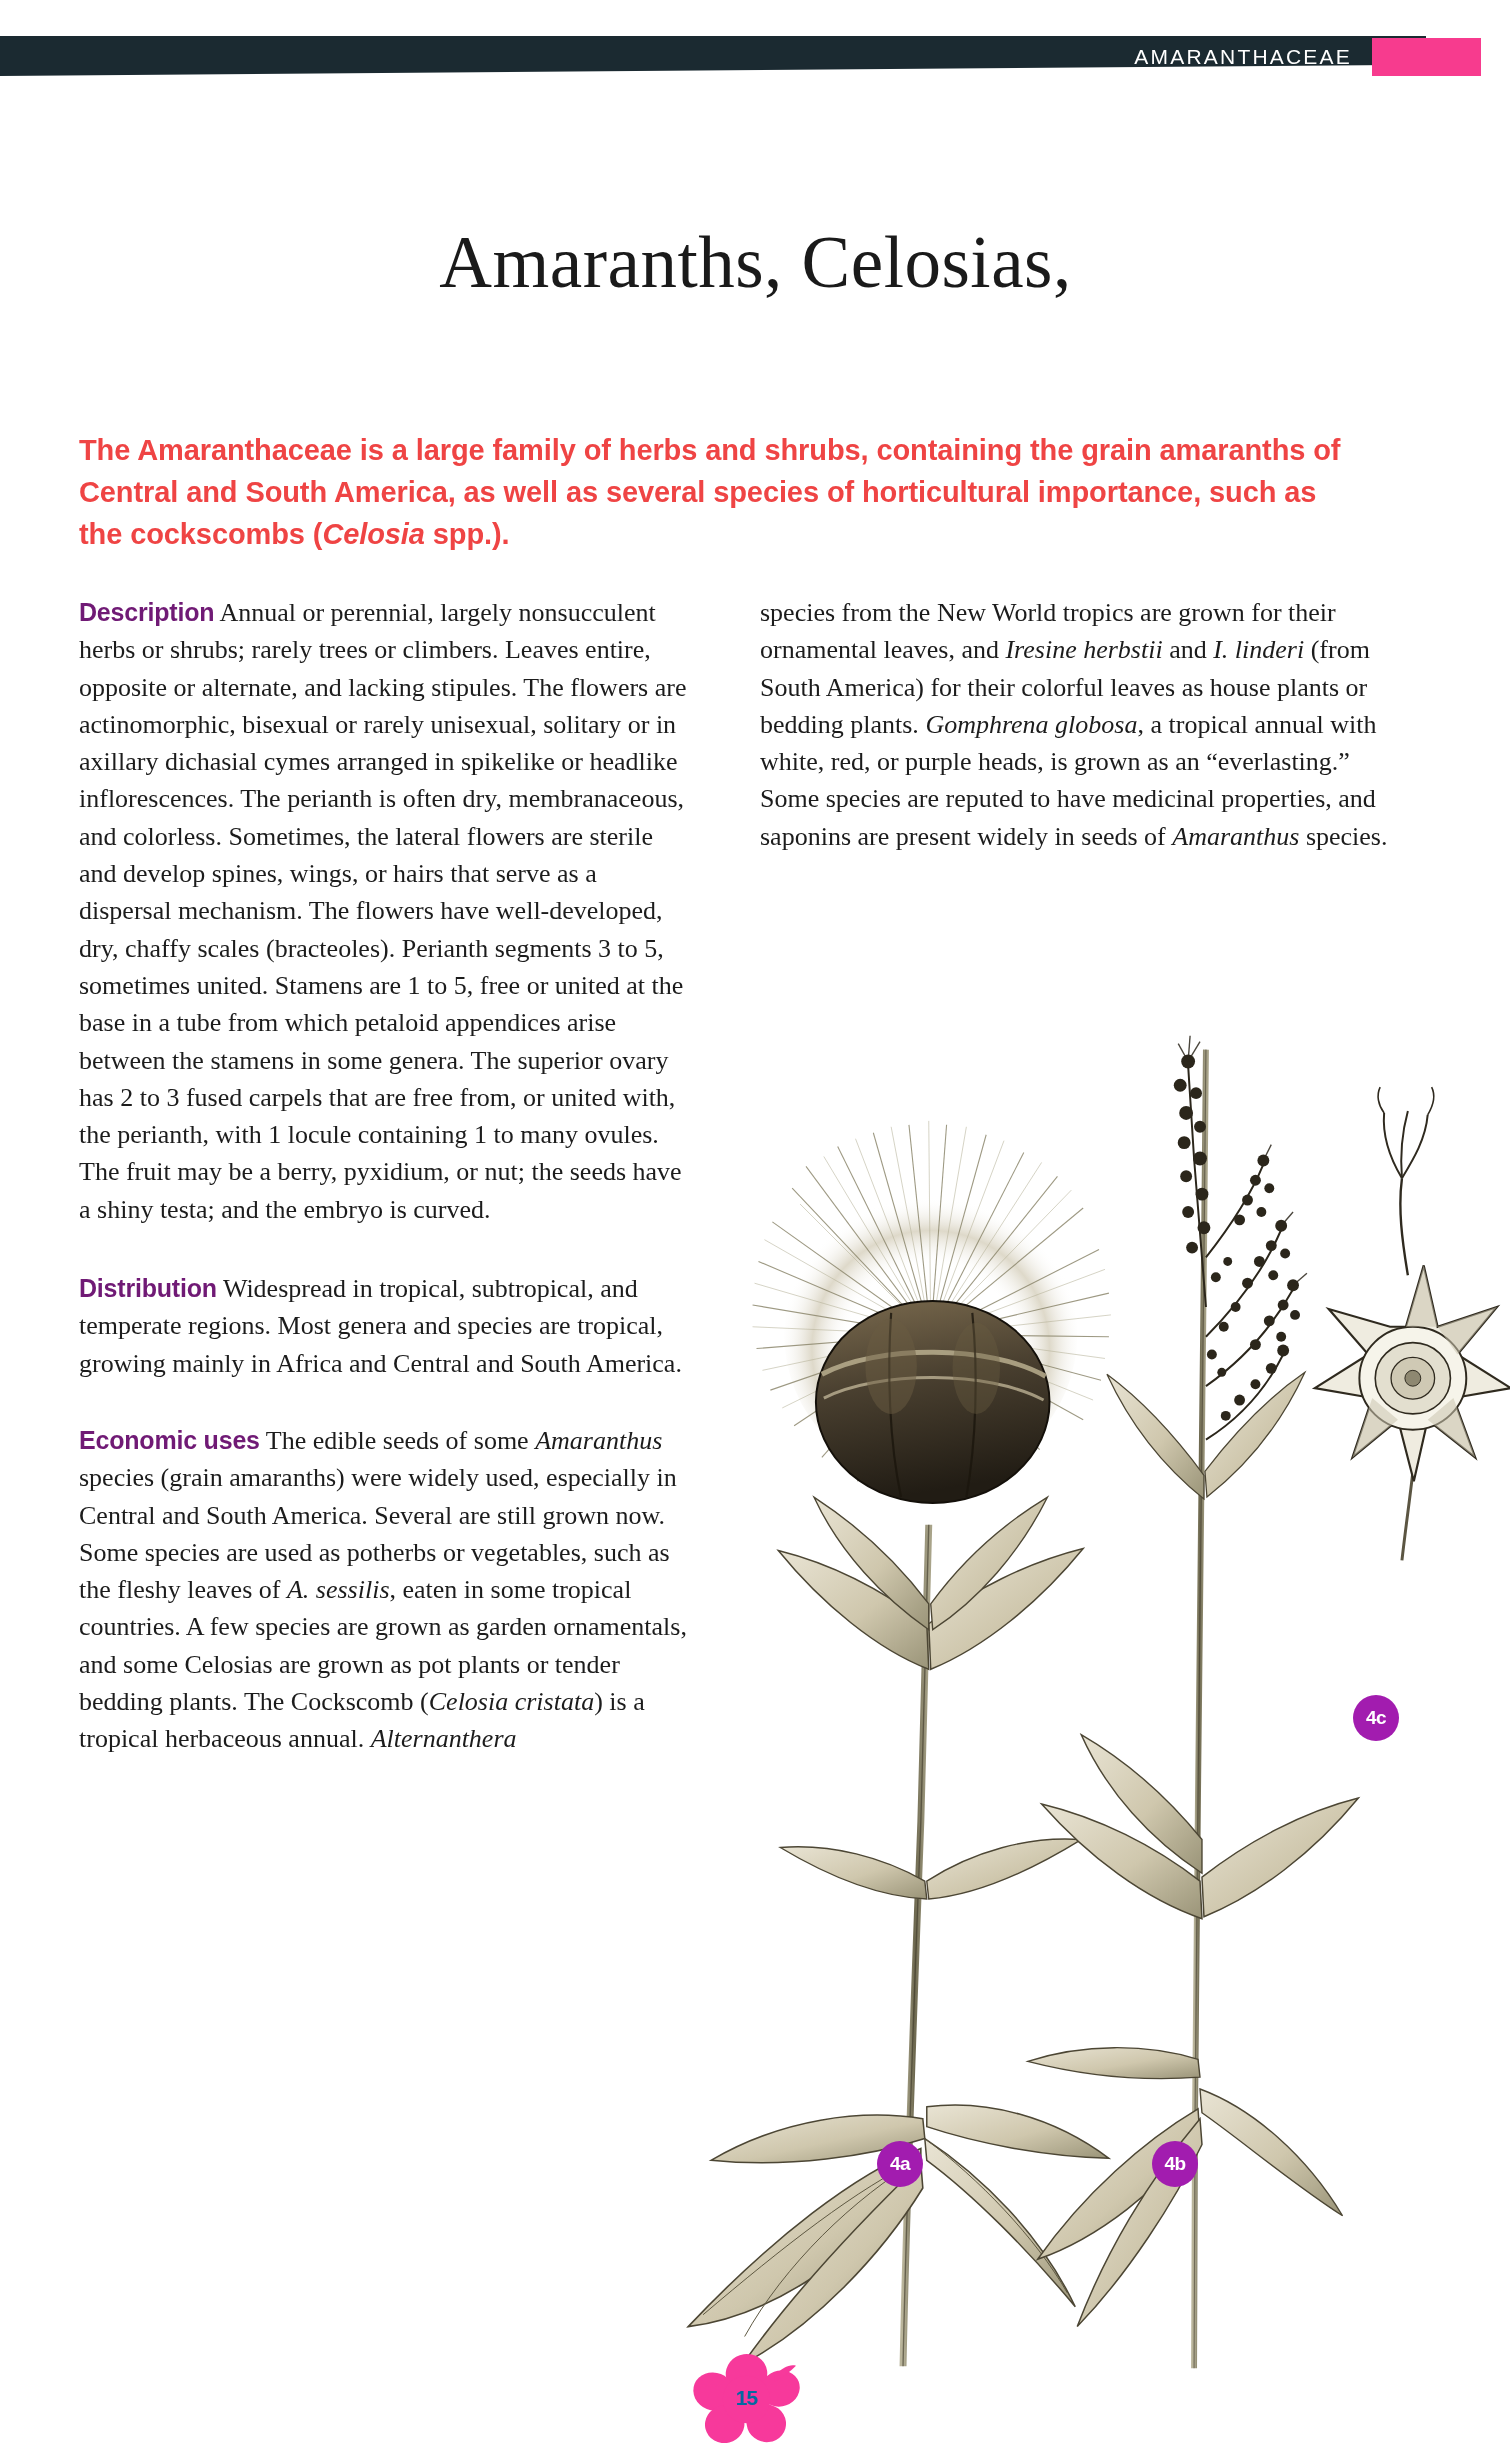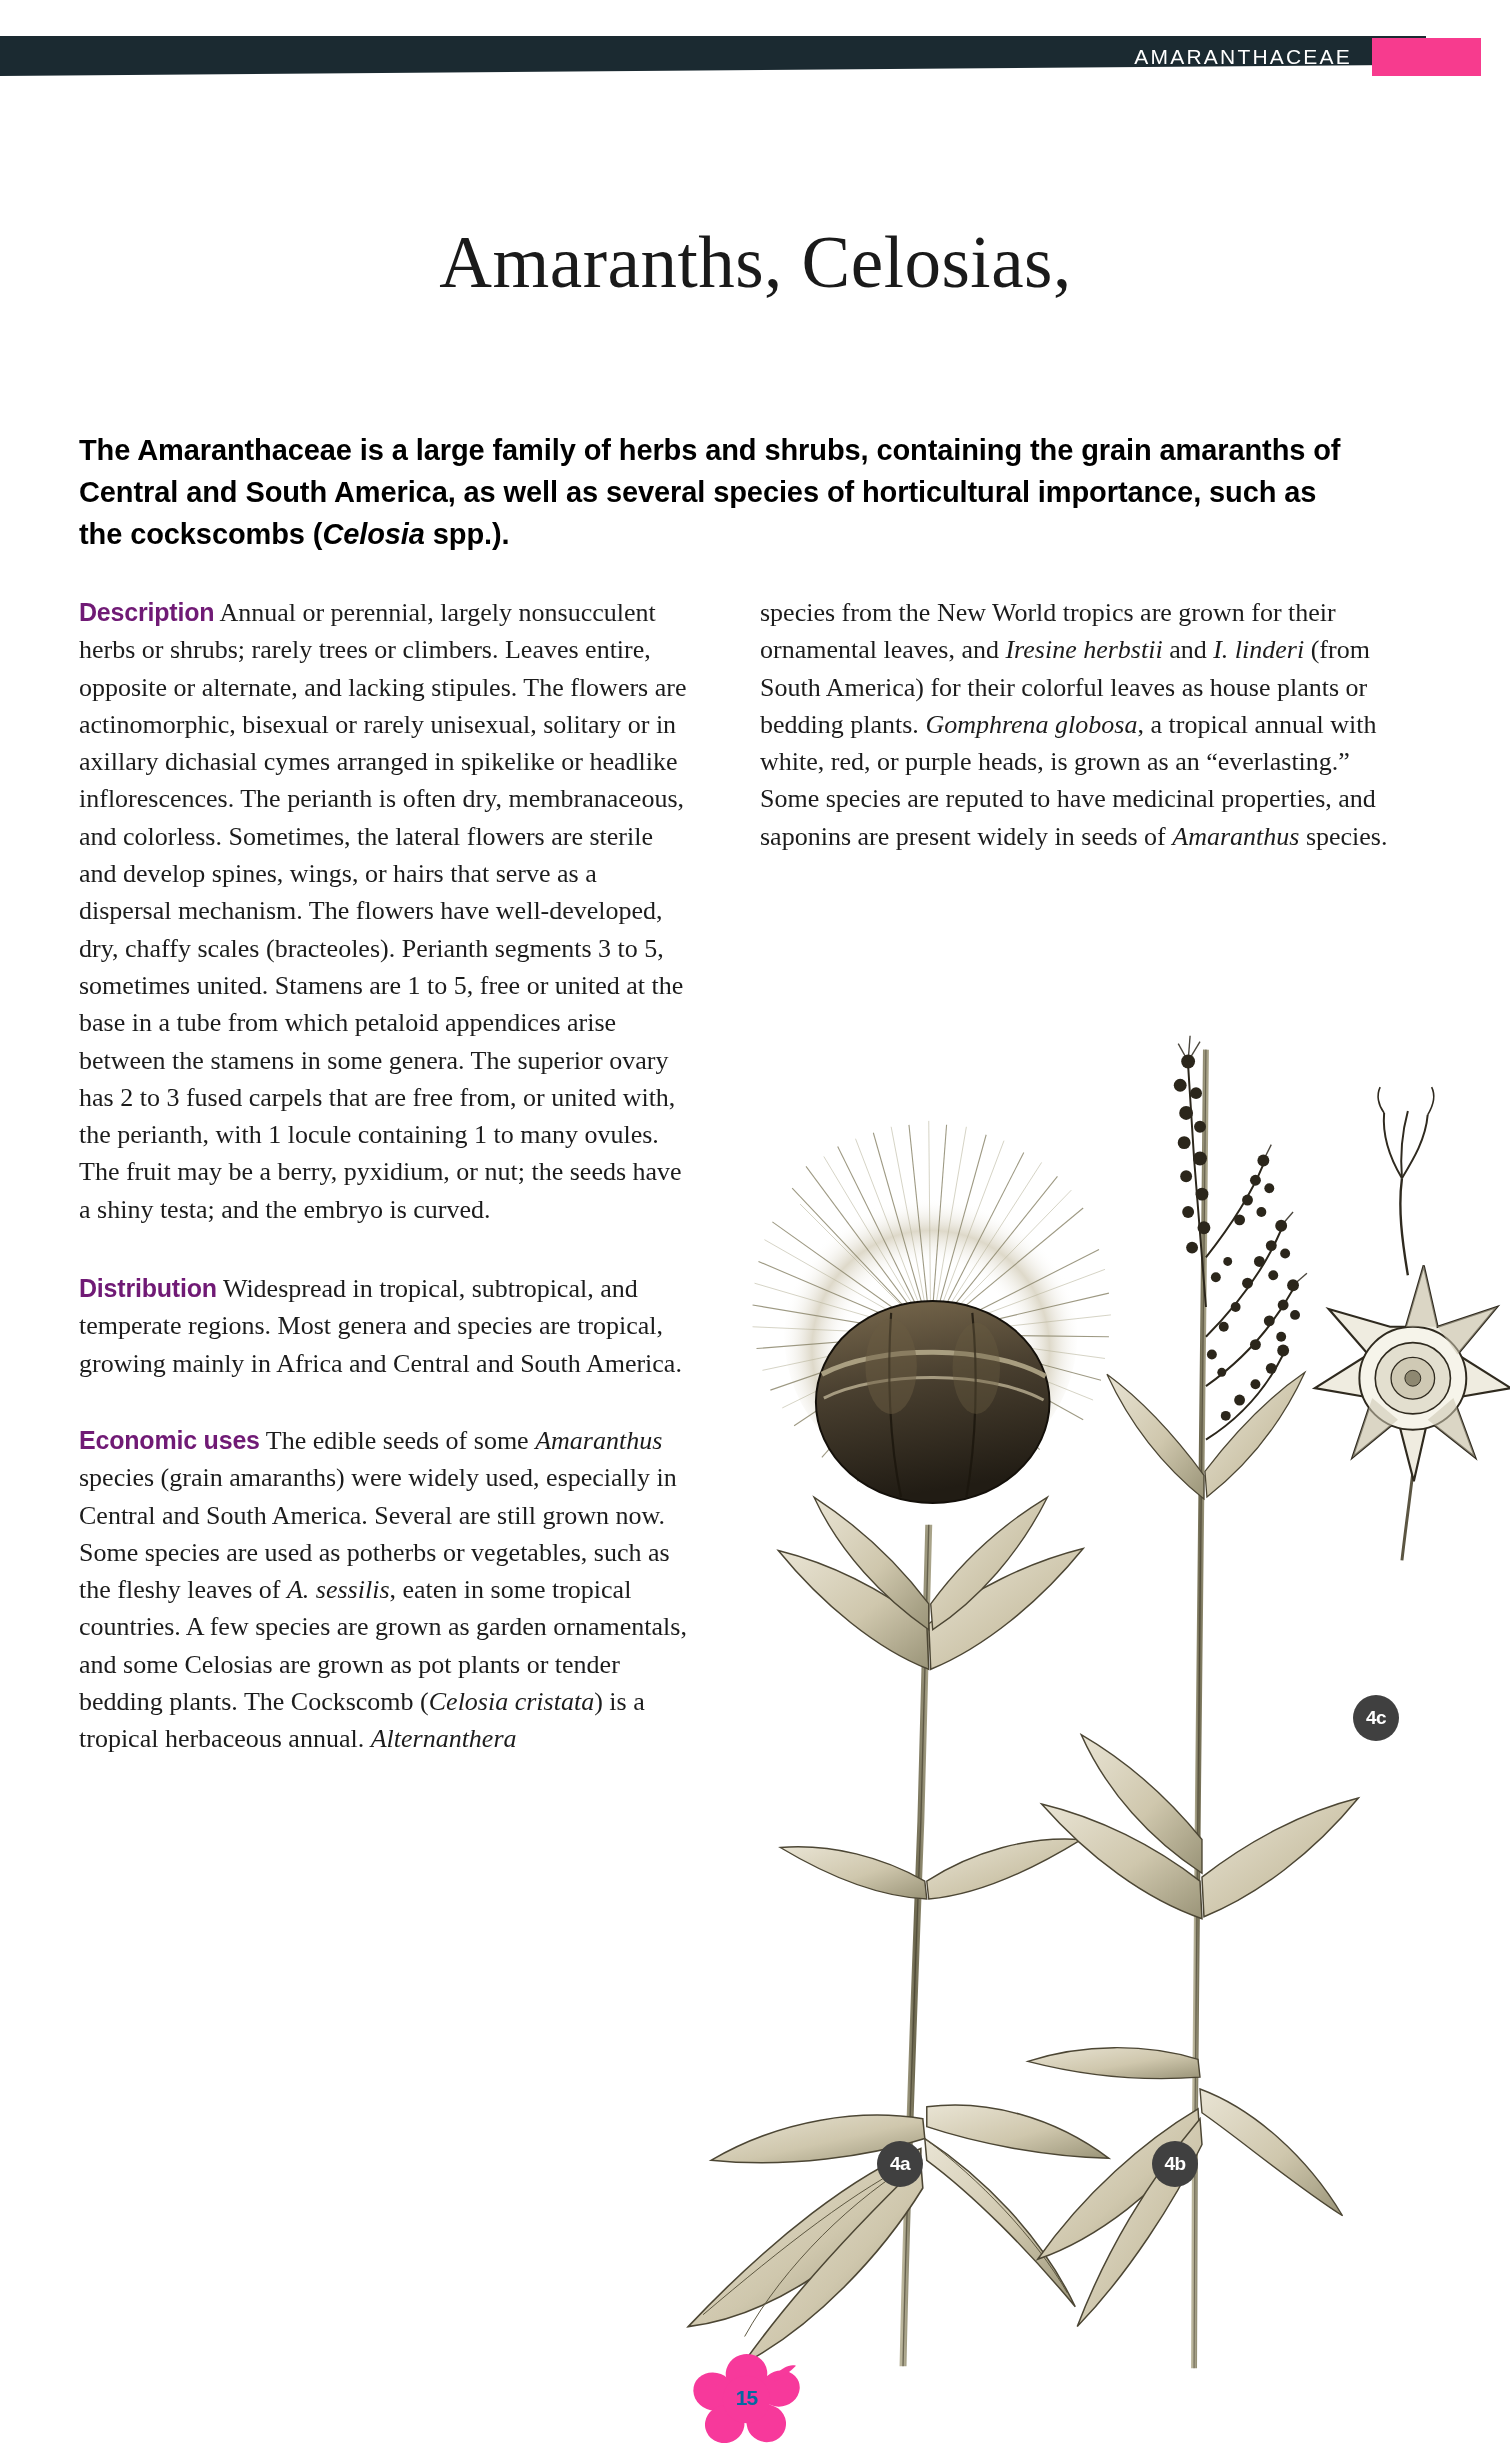--- a/index.html
+++ b/index.html
@@ -50,21 +50,21 @@
   }
   .page-title .l2{ display:block; }
 
   
   .intro{
     position:absolute; left:79px; top:401px; width:1277px;
     font-family:"Liberation Sans", sans-serif;
     font-weight:bold;
     font-size:29px;
     line-height:1.44;
-    color:#000000;
+    color:#ef4444;
     letter-spacing:-0.1px;
   }
   .intro i{ font-style:italic; }
 
   
   .col-left{
     position:absolute; left:79px; top:594px; width:614px;
   }
   .col-right{
     position:absolute; left:760px; top:594px; width:644px;
@@ -92,21 +92,21 @@
   .illus{
     position:absolute; left:594px; top:1010px; width:917px; height:1376px;
     pointer-events:none;
   }
   .illus svg{ display:block; width:100%; height:100%; }
 
   
   .badge{
     position:absolute;
     width:46px; height:46px; border-radius:50%;
-    background:#404040;
+    background:#a21caf;
     color:#ffffff;
     font-family:"Liberation Sans", sans-serif;
     font-weight:bold;
     font-size:19px;
     display:flex; align-items:center; justify-content:center;
     letter-spacing:-0.5px;
   }
   .badge-4a{ left:877px; top:2141px; }
   .badge-4b{ left:1152px; top:2141px; }
   .badge-4c{ left:1353px; top:1695px; }

